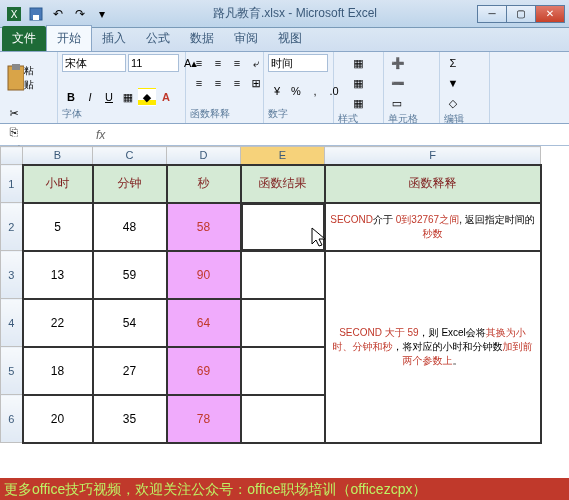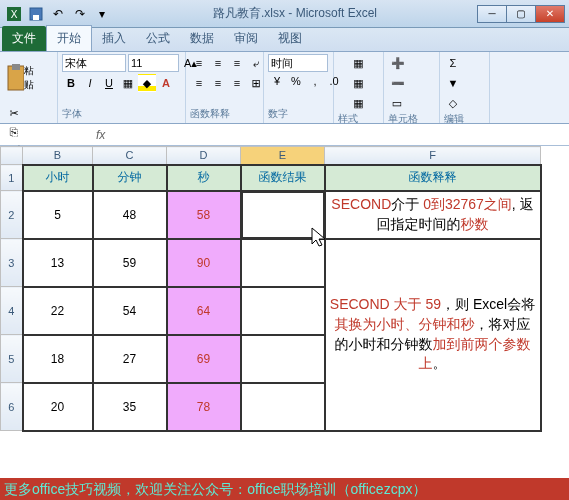--- a/index.html
+++ b/index.html
@@ -31,30 +31,30 @@
 .fx { padding: 0 6px; font-style: italic; color: #666; }
 .formula-input { flex: 1; padding: 0 4px; border: none; outline: none; font-size: 11px; }
 
 .sheet-area { position: relative; height: 334px; overflow: auto; }
 .grid { border-collapse: collapse; table-layout: fixed; }
 .grid th, .grid td { border: 1px solid #c0c0c0; text-align: center; vertical-align: middle; }
 .grid .colhead { background: linear-gradient(#f6f9fc,#e0e9f4); height: 18px; font-weight: normal; color: #3b5a7a; font-size: 11px; }
 .grid .rowhead { background: linear-gradient(#f6f9fc,#e0e9f4); width: 22px; color: #3b5a7a; font-size: 11px; font-weight: normal; }
 .grid .colhead.sel { background: #f6d27a; }
 .grid td.cell { background: #fff; font-size: 12px; }
-.grid td.hdr { background: #d5ead5; color: #0369a1; font-weight: normal; border: 2px solid #333; height: 26px; }
+.grid td.hdr { background: #d5ead5; color: #7f1d1d; font-weight: normal; border: 2px solid #333; height: 38px; }
 .grid td.data { border: 2px solid #333; height: 48px; }
 .grid td.sec { background: #f0abfc; color: #c0392b; }
 .grid td.sel { background: #fff; outline: 2px solid #333; outline-offset: -2px; }
-.grid td.explain { border: 2px solid #333; font-size: 14px; padding: 2px 4px; line-height: 1.4; }
+.grid td.explain { border: 2px solid #333; font-size: 10px; padding: 2px 4px; line-height: 1.4; }
 .grid td.explain .kw { color: #c0392b; }
 
 .cursor { position: absolute; pointer-events: none; }
 
-.footer { position: absolute; bottom: 0; left: 0; right: 0; background: #c0392b; color: #5eead4; font-size: 14px; padding: 2px 4px; height: 22px; line-height: 18px; }
+.footer { position: absolute; bottom: 0; left: 0; right: 0; background: #c0392b; color: #bef264; font-size: 14px; padding: 2px 4px; height: 22px; line-height: 18px; }
 </style>
 </head>
 <body>
 
 <div class="titlebar">
   <div class="qat">
     <span class="qat-btn">
         <svg width="14" height="14">
           <rect width="14" height="14" fill="#1e6b37"></rect>
           <text x="7" y="11" fill="#fff" font-size="10" text-anchor="middle">X</text>
@@ -101,21 +101,21 @@
       <div style="display:flex;flex-direction:column;gap:1px">
         <span class="rbtn">✂</span>
         <span class="rbtn">⎘</span>
         <span class="rbtn">🖌</span>
       </div>
     </div>
     <div class="glabel">剪贴板</div>
   </div>
 
   <div class="rgroup" style="width:128px">
-    <div class="gbody" style="flex-direction:column;gap:2px">
+    <div class="gbody" style="flex-direction:column;gap:16px">
       <div style="display:flex;gap:2px">
         <div class="rsel" style="width:64px">宋体</div>
         <div class="rsel" style="width:51px">11</div>
         <span class="rbtn">A▴</span>
       </div>
       <div style="display:flex;gap:1px">
         <span class="rbtn">
             <b>B</b>
           </span>
         <span class="rbtn">
@@ -146,21 +146,21 @@
         <span class="rbtn">≡</span>
         <span class="rbtn">≡</span>
         <span class="rbtn">≡</span>
         <span class="rbtn">⊞</span>
       </div>
     </div>
     <div class="glabel">函数释释</div>
   </div>
 
   <div class="rgroup" style="width:70px">
-    <div class="gbody" style="flex-direction:column;gap:0">
+    <div class="gbody" style="flex-direction:column;gap:10px">
       <div class="rsel" style="width:60px">时间</div>
       <div style="display:flex;gap:1px">
         <span class="rbtn">¥</span>
         <span class="rbtn">%</span>
         <span class="rbtn">,</span>
         <span class="rbtn">.0</span>
       </div>
     </div>
     <div class="glabel">数字</div>
   </div>

